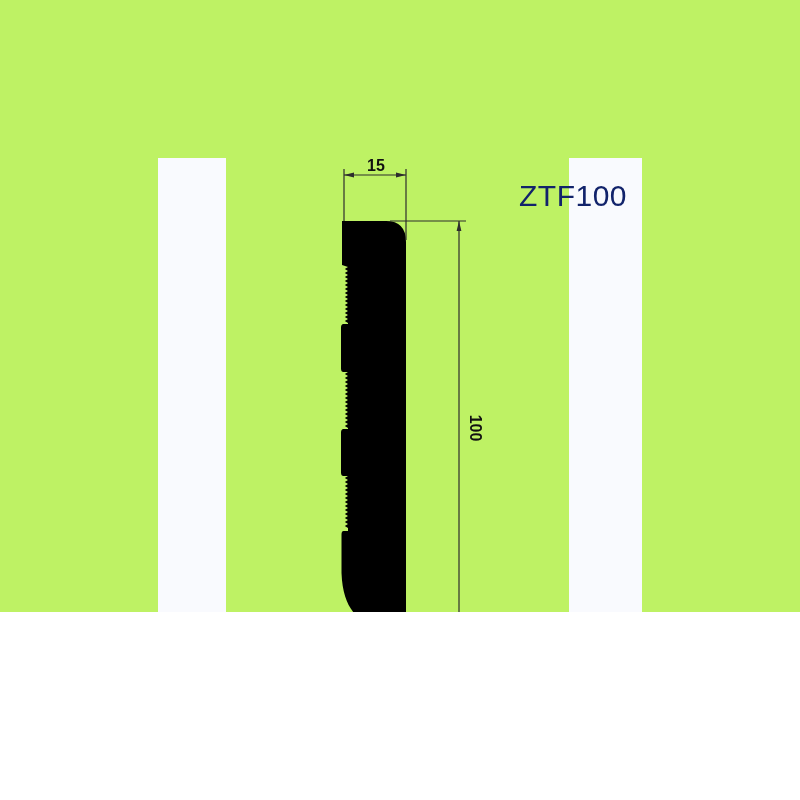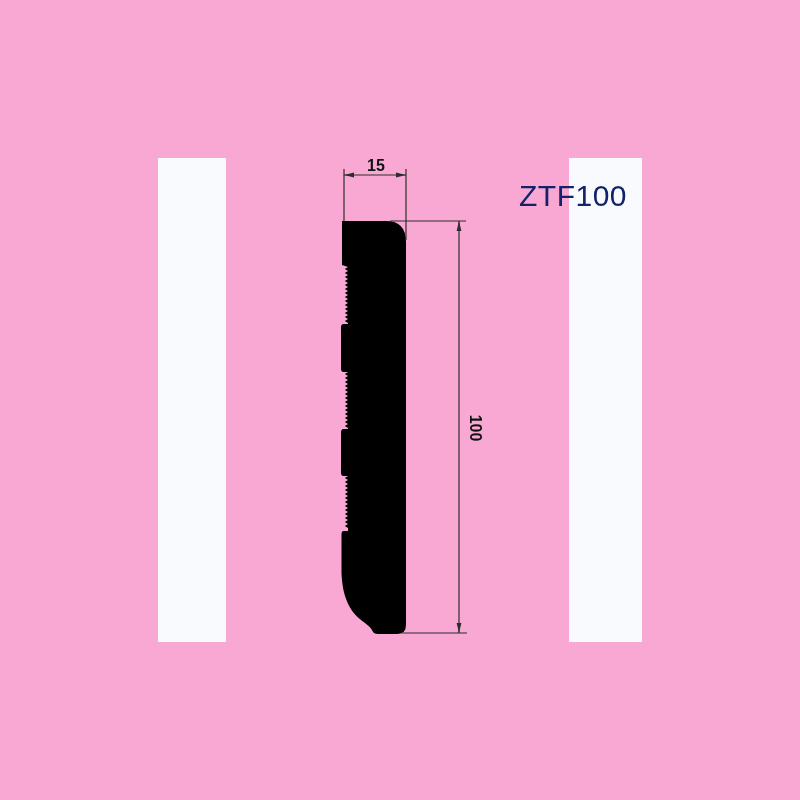--- a/index.html
+++ b/index.html
@@ -1,19 +1,19 @@
 <!DOCTYPE html>
 <html><head>
 <meta charset="utf-8">
 <style>
   html,body{margin:0;padding:0;background:#ffffff;}
   .canvas{
     position:relative;
-    width:800px;height:800px;
-    background:#f9a8d4;
+    width:800px;height:612px;
+    background:#bef264;
     overflow:hidden;
     font-family:"Liberation Sans", sans-serif;
   }
   .bg-band{
     position:absolute;
     top:158px;height:484px;
     background:#f9fafe;
   }
   .bg-band.left{left:158px;width:68px;}
   .bg-band.right{left:569px;width:73px;}

